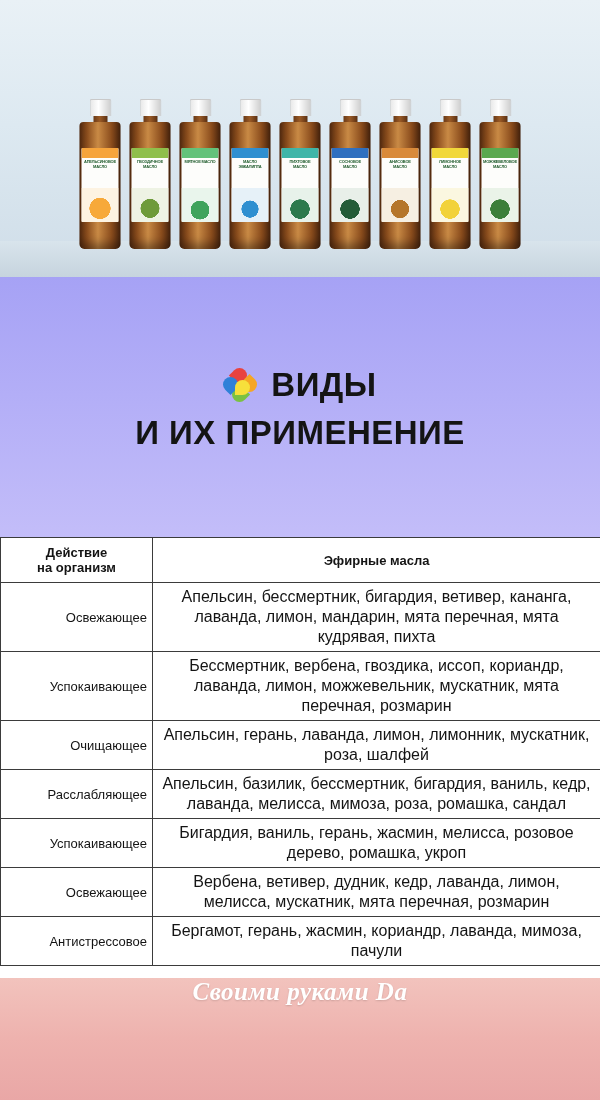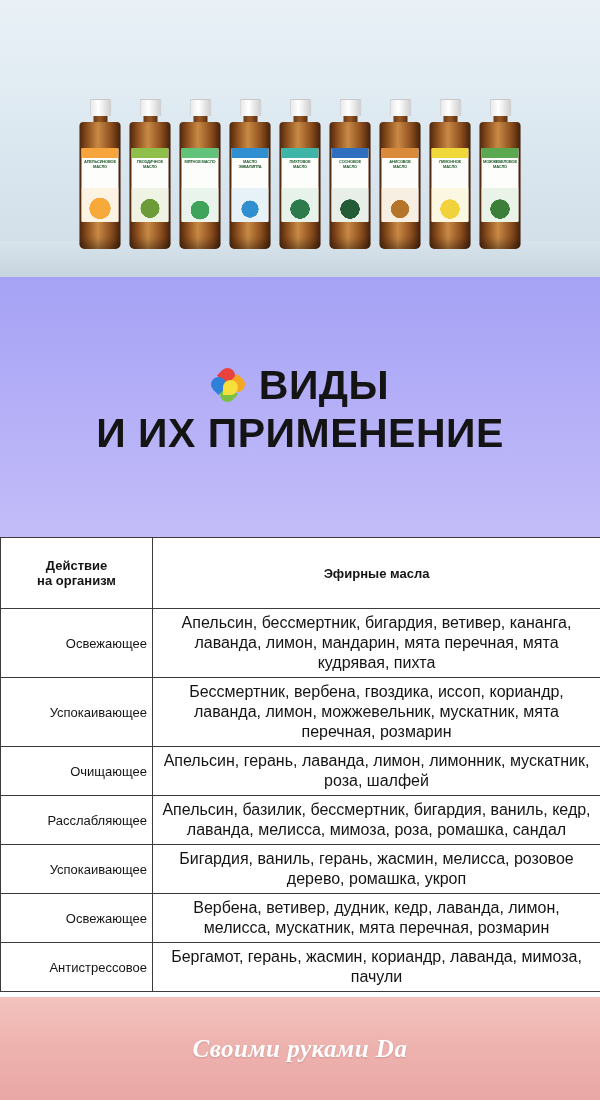--- a/index.html
+++ b/index.html
@@ -121,21 +121,21 @@
     padding-top: 4px;
     box-sizing: border-box;
   }
   .title-line {
     display: flex;
     align-items: center;
     justify-content: flex-end;
     gap: 14px;
     color: #141414;
     font-weight: bold;
-    font-size: 41px;
+    font-size: 33px;
     line-height: 48px;
     letter-spacing: .5px;
     text-align: center;
     white-space: nowrap;
   }
   .flower-icon {
     display: inline-block;
     width: 34px;
     height: 34px;
     position: relative;
@@ -177,43 +177,42 @@
   }
   table.oils th, table.oils td {
     border: 1px solid #3b3b3b;
     padding: 4px 5px;
     vertical-align: middle;
   }
   table.oils th {
     font-weight: bold;
     text-align: center;
     font-size: 13px;
-    padding: 20px 4px;
+    padding: 7px 4px;
   }
   col.c-action { width: 152px; }
   col.c-oils   { width: 448px; }
   td.action {
     text-align: right;
     padding-left: 6px;
     font-size: 13px;
     white-space: nowrap;
   }
   td.oils-list {
     text-align: center;
     line-height: 20px;
     font-size: 16px;
   }
 
   
   .footer {
     width: 600px;
-    height: 103px;
+    height: 122px;
     background: linear-gradient(180deg, #f2c3bd 0%, #eeb2ae 50%, #e9a7a6 100%);
     display: flex;
-    align-items: center;
     justify-content: center;
   }
   .footer-text {
     font-family: "Liberation Serif", serif;
     font-style: italic;
     font-weight: bold;
     font-size: 25px;
     color: #ffffff;
     text-shadow: 0 1px 2px rgba(0,0,0,.15);
     letter-spacing: .5px;

